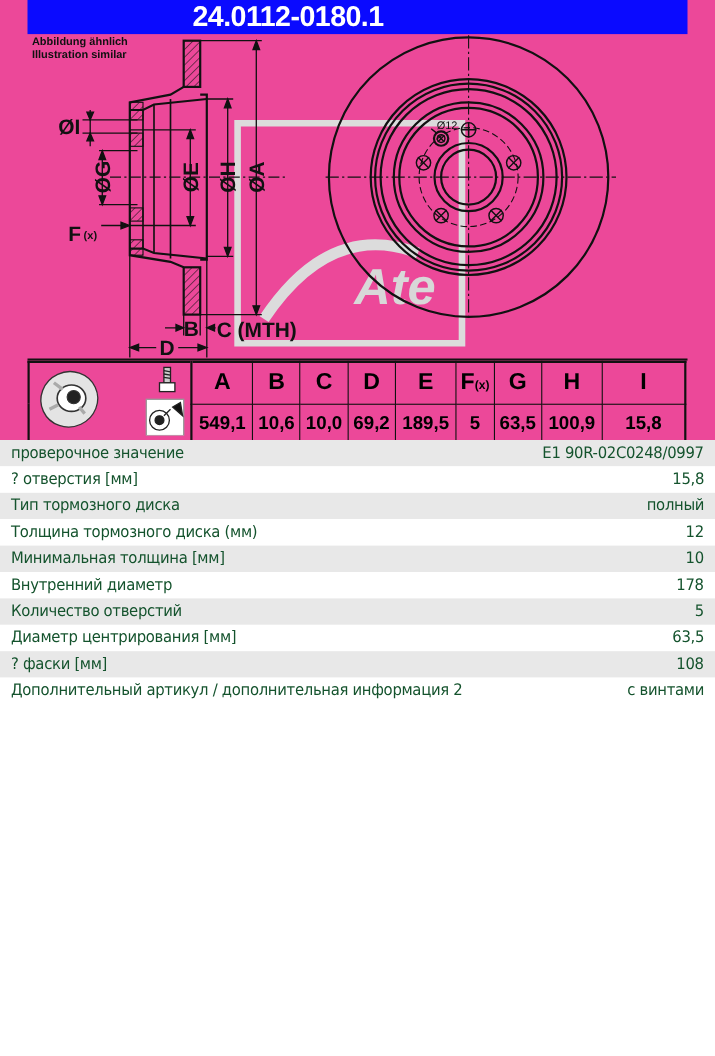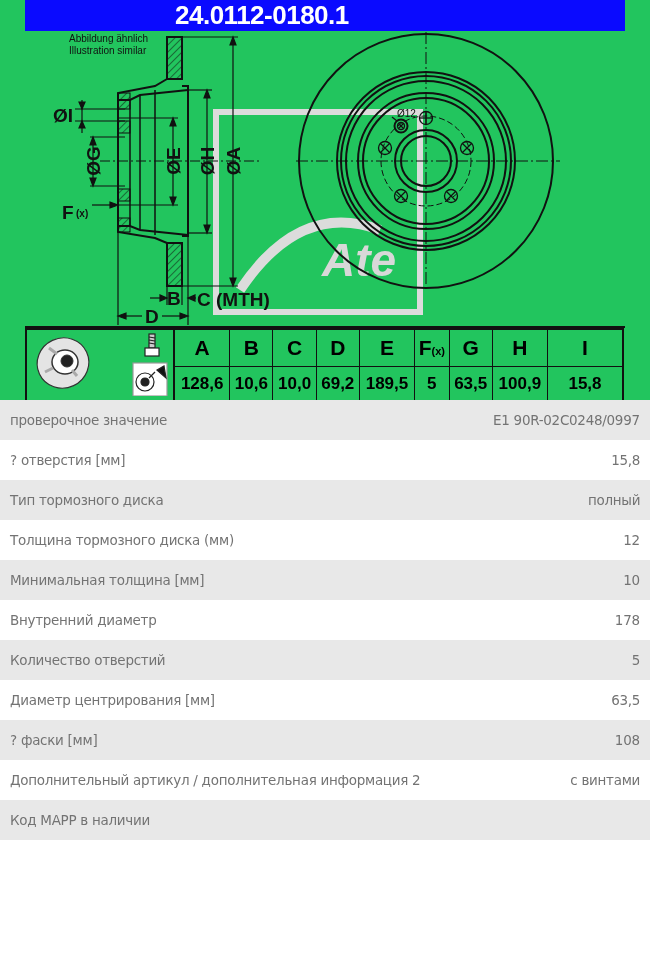--- a/index.html
+++ b/index.html
@@ -1,38 +1,38 @@
 <!DOCTYPE html>
 <html><head>
 <meta charset="utf-8">
 <style>
   html, body { margin: 0; padding: 0; background: #ffffff; }
   body { width: 650px; height: 960px; overflow: hidden; position: relative; font-family: "Liberation Sans", sans-serif; }
 
-  .drawing { position: absolute; left: 0; top: 0; width: 650px; height: 400px; background: #22c55e; }
+  .drawing { position: absolute; left: 0; top: 0; width: 650px; height: 400px; background: #ec4899; }
   .title-bar { position: absolute; left: 25px; top: 0; width: 600px; height: 31px; background: #0a0aff; color: #fff;
     font-family: "Liberation Sans", sans-serif; font-weight: bold; font-size: 26px; line-height: 31px; }
   .title-bar .part-no { position: absolute; left: 150px; top: 0; letter-spacing: -0.5px; }
   .title-bar .ref-no { position: absolute; left: 400px; top: 0; letter-spacing: -0.5px; }
 
-  .illus-note { position: absolute; left: 29px; top: 33px; font-size: 10px; font-weight: normal; line-height: 12px; color: #111; margin-left: 40px; }
+  .illus-note { position: absolute; left: 29px; top: 33px; font-size: 10px; font-weight: bold; line-height: 12px; color: #111; }
 
   .diagram-svg { position: absolute; left: 0; top: 30px; }
 
   .dim-table { position: absolute; left: 25px; top: 328px; width: 599px; height: 70px; border: 2px solid #111; box-sizing: border-box; border-collapse: collapse; }
   .dim-table td { border: 1.5px solid #111; text-align: center; font-weight: bold; padding: 0; }
   .dim-table .hdr td { height: 35px; font-size: 21px; }
   .dim-table .val td { height: 33px; font-size: 17px; }
   .dim-table .icon-cell { width: 146px; border-right: 2px solid #111; position: relative; }
   .fx { font-size: 21px; }
   .fx small { font-size: 11px; }
 
   .specs { position: absolute; left: 0; top: 400px; width: 650px; }
-  .spec-row { height: 40px; display: flex; align-items: center; justify-content: space-between; padding: 0 10px; box-sizing: border-box;
-    font-family: "DejaVu Sans", sans-serif; font-size: 14.5px; color: #737373; letter-spacing: -0.3px; }
+  .spec-row { height: 24px; display: flex; align-items: center; justify-content: space-between; padding: 0 10px; box-sizing: border-box;
+    font-family: "DejaVu Sans", sans-serif; font-size: 14.5px; color: #14532d; letter-spacing: -0.3px; }
   .spec-row:nth-child(odd) { background: #e8e8e8; }
   .spec-row:nth-child(even) { background: #ffffff; }
   .spec-row .label { white-space: nowrap; transform: scaleX(0.93); transform-origin: left center; }
   .spec-row .value { white-space: nowrap; transform: scaleX(0.93); transform-origin: right center; }
 </style>
 </head>
 <body>
 
 <div class="drawing">
   <div class="title-bar">
@@ -216,21 +216,21 @@
       <td>B</td>
       <td>C</td>
       <td>D</td>
       <td>E</td>
       <td class="fx"><span>F</span><small>(x)</small></td>
       <td>G</td>
       <td>H</td>
       <td style="width:74px">I</td>
     </tr>
     <tr class="val">
-      <td>128,6</td>
+      <td>549,1</td>
       <td>10,6</td>
       <td>10,0</td>
       <td>69,2</td>
       <td>189,5</td>
       <td>5</td>
       <td>63,5</td>
       <td>100,9</td>
       <td>15,8</td>
     </tr>
   </tbody>
@@ -271,17 +271,13 @@
     <span class="value">63,5</span>
   </div>
   <div class="spec-row">
     <span class="label">? фаски [мм]</span>
     <span class="value">108</span>
   </div>
   <div class="spec-row">
     <span class="label">Дополнительный артикул / дополнительная информация 2</span>
     <span class="value">с винтами</span>
   </div>
-  <div class="spec-row">
-    <span class="label">Код MAPP в наличии</span>
-    <span class="value"></span>
-  </div>
 </div>
 
 </body></html>

